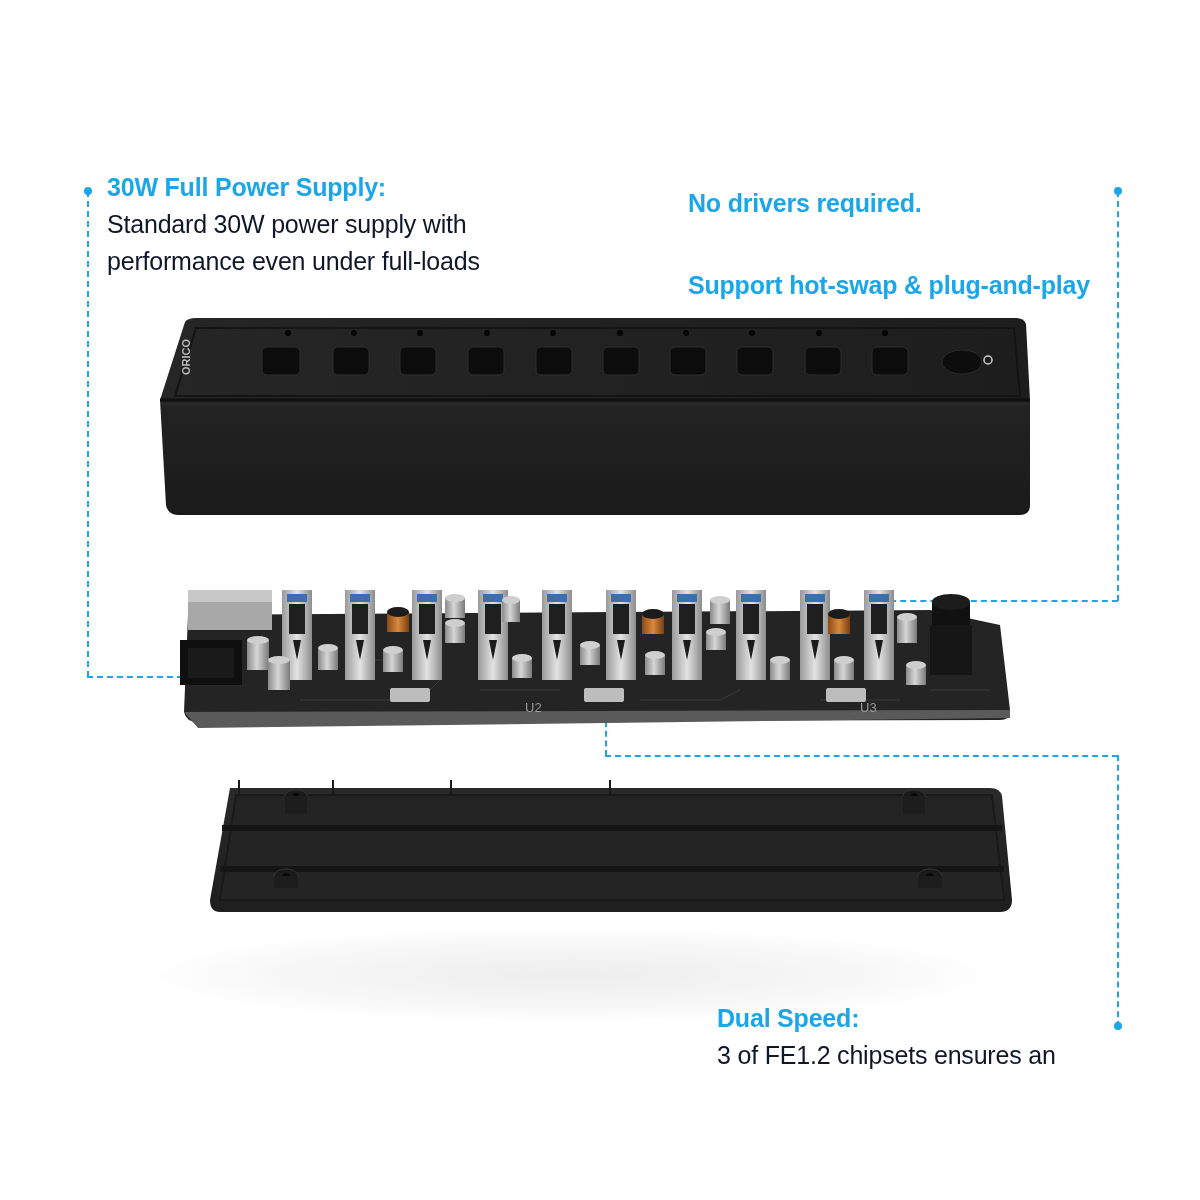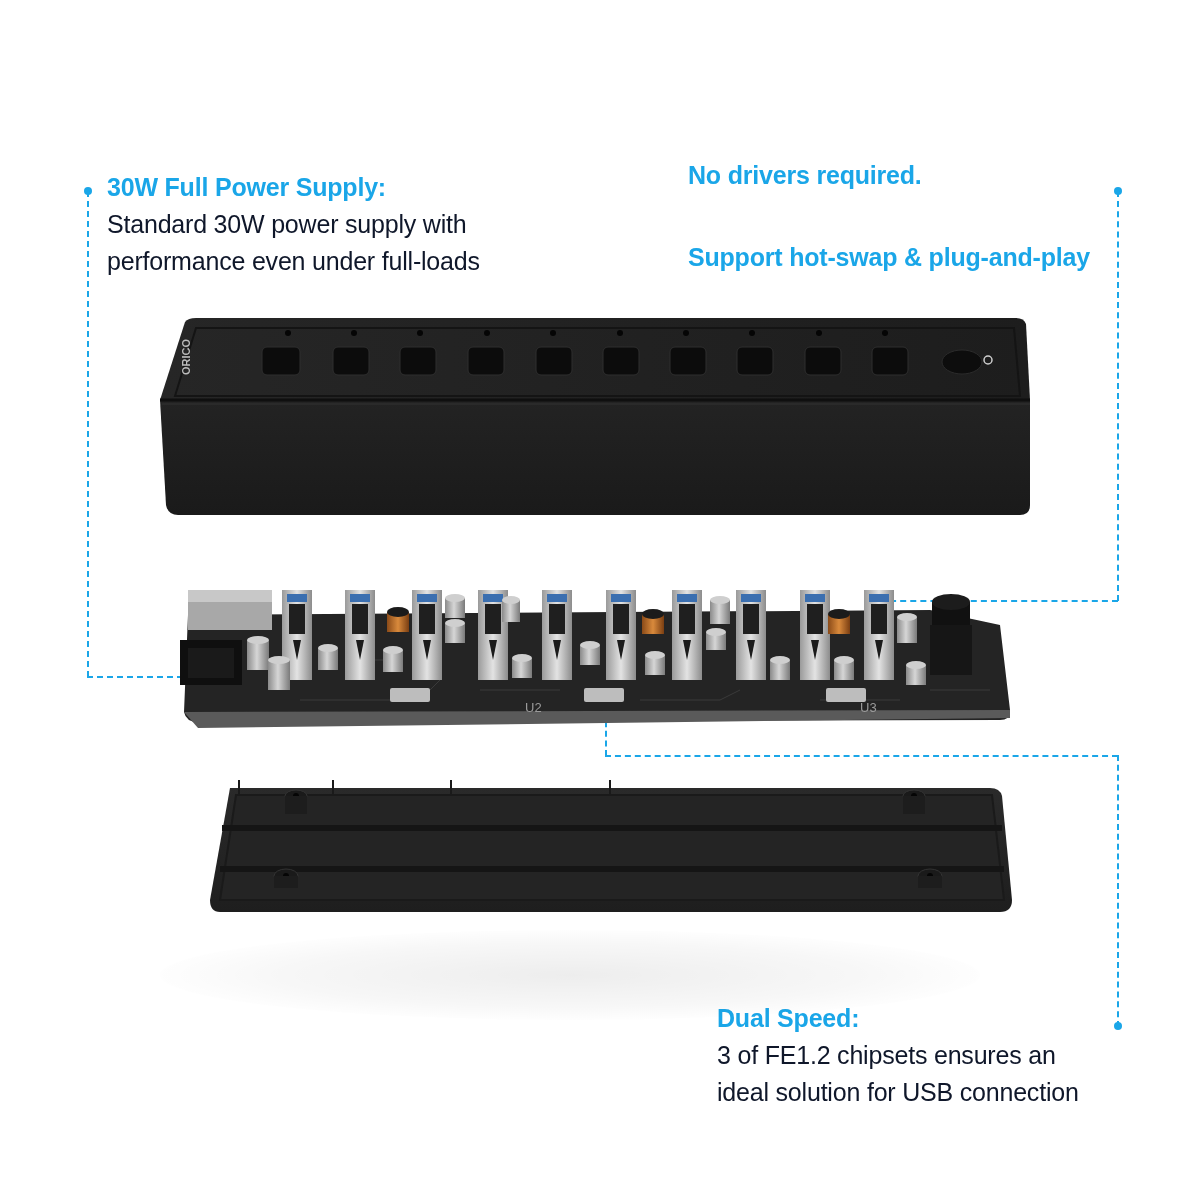--- a/index.html
+++ b/index.html
@@ -4,21 +4,21 @@
   <style>
     * { box-sizing: border-box; margin: 0; padding: 0; }
     html, body { width: 1200px; height: 1200px; background: #ffffff; overflow: hidden; }
     body { position: relative; font-family: "Liberation Sans", "DejaVu Sans", sans-serif; }
 
     .callout { position: absolute; }
     .callout .title { color: #1aa6e8; font-weight: bold; font-size: 25px; line-height: 38px; letter-spacing: -0.2px; white-space: nowrap; margin-top: 44px; }
     .callout .body { color: #0f172a; font-size: 25px; line-height: 37px; letter-spacing: -0.2px; white-space: nowrap; }
 
     #callout-power { left: 107px; top: 124px; }
-    #callout-drivers { left: 688px; top: 112px; }
+    #callout-drivers { left: 688px; top: 140px; }
     #callout-speed { left: 717px; top: 955px; }
 
     
     .leader { position: absolute; border-color: #1aa6e8; border-style: dashed; border-width: 0; }
     .dot { position: absolute; width: 8px; height: 8px; border-radius: 50%; background: #1aa6e8; }
 
     
     #diagram { position: absolute; left: 0; top: 0; width: 1200px; height: 1200px; pointer-events: none; }
     #diagram > * { pointer-events: auto; }
 
@@ -37,21 +37,20 @@
 </div>
 
 <div class="callout" id="callout-drivers">
   <div class="title">No drivers required.</div>
   <div class="title">Support hot-swap &amp; plug-and-play</div>
 </div>
 
 <div class="callout" id="callout-speed">
   <div class="title">Dual Speed:</div>
   <div class="body">3 of FE1.2 chipsets ensures an</div>
-  <div class="body">ideal solution for USB connection</div>
 </div>
 
 <div class="dot" style="left:84px; top:187px;"></div>
 <div class="leader" style="left:87px; top:191px; height:486px; border-left-width:2px;"></div>
 <div class="leader" style="left:87px; top:676px; width:146px; border-top-width:2px;"></div>
 <div class="dot" style="left:228px; top:673px;"></div>
 
 <div class="dot" style="left:1114px; top:187px;"></div>
 <div class="leader" style="left:1117px; top:191px; height:410px; border-left-width:2px;"></div>
 <div class="leader" style="left:880px; top:600px; width:238px; border-top-width:2px;"></div>

